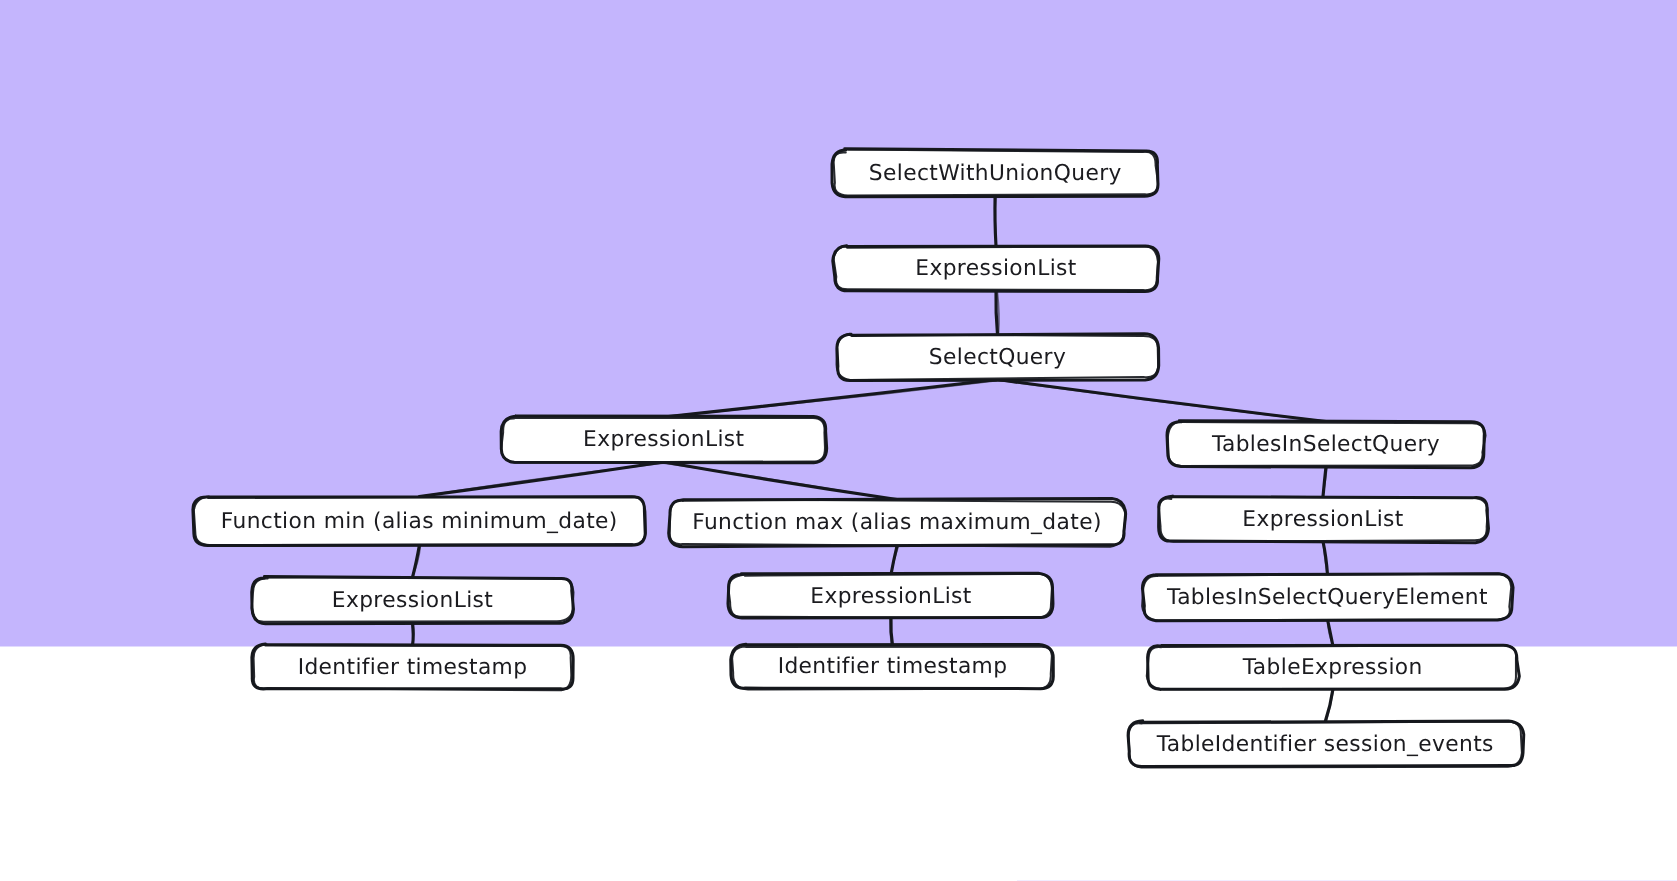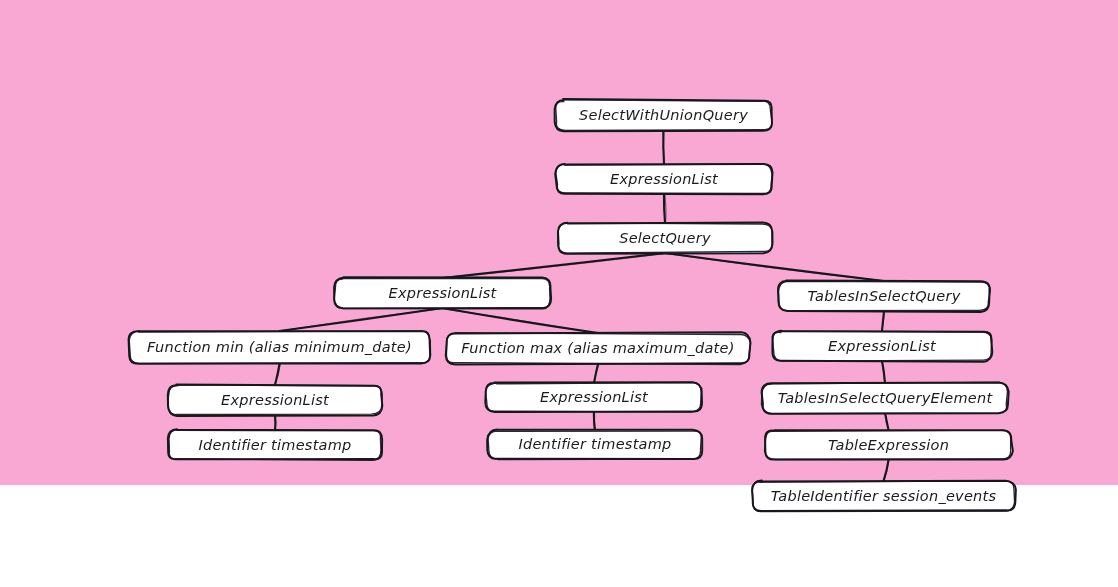--- a/index.html
+++ b/index.html
@@ -10,23 +10,22 @@
   }
   body {
     width: 1118px;
     height: 587px;
     overflow: hidden;
     font-family: "DejaVu Sans", sans-serif;
   }
   #canvas-wrap {
     position: relative;
     width: 1118px;
-    height: 485px;
-    background: #f9a8d4;
-    font-style: italic;
+    height: 431px;
+    background: #c4b5fd;
   }
   svg#diagram {
     position: absolute;
     top: 0;
     left: 0;
     width: 1118px;
     height: 587px;
     display: block;
   }
   .node-label {

